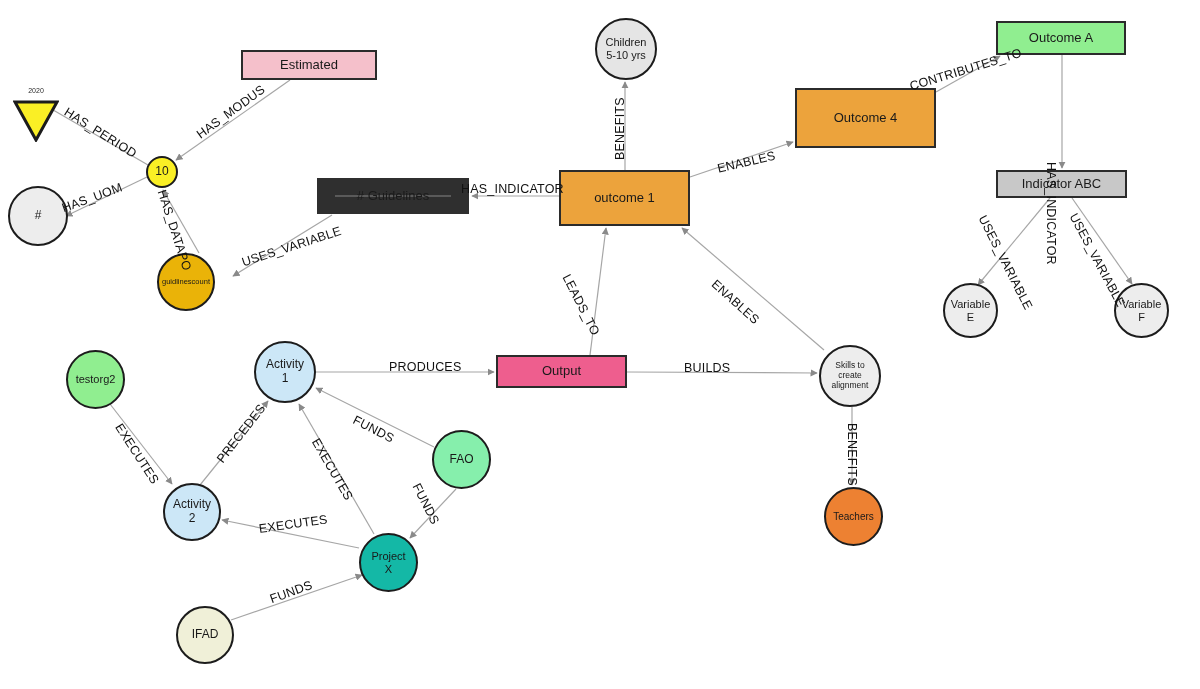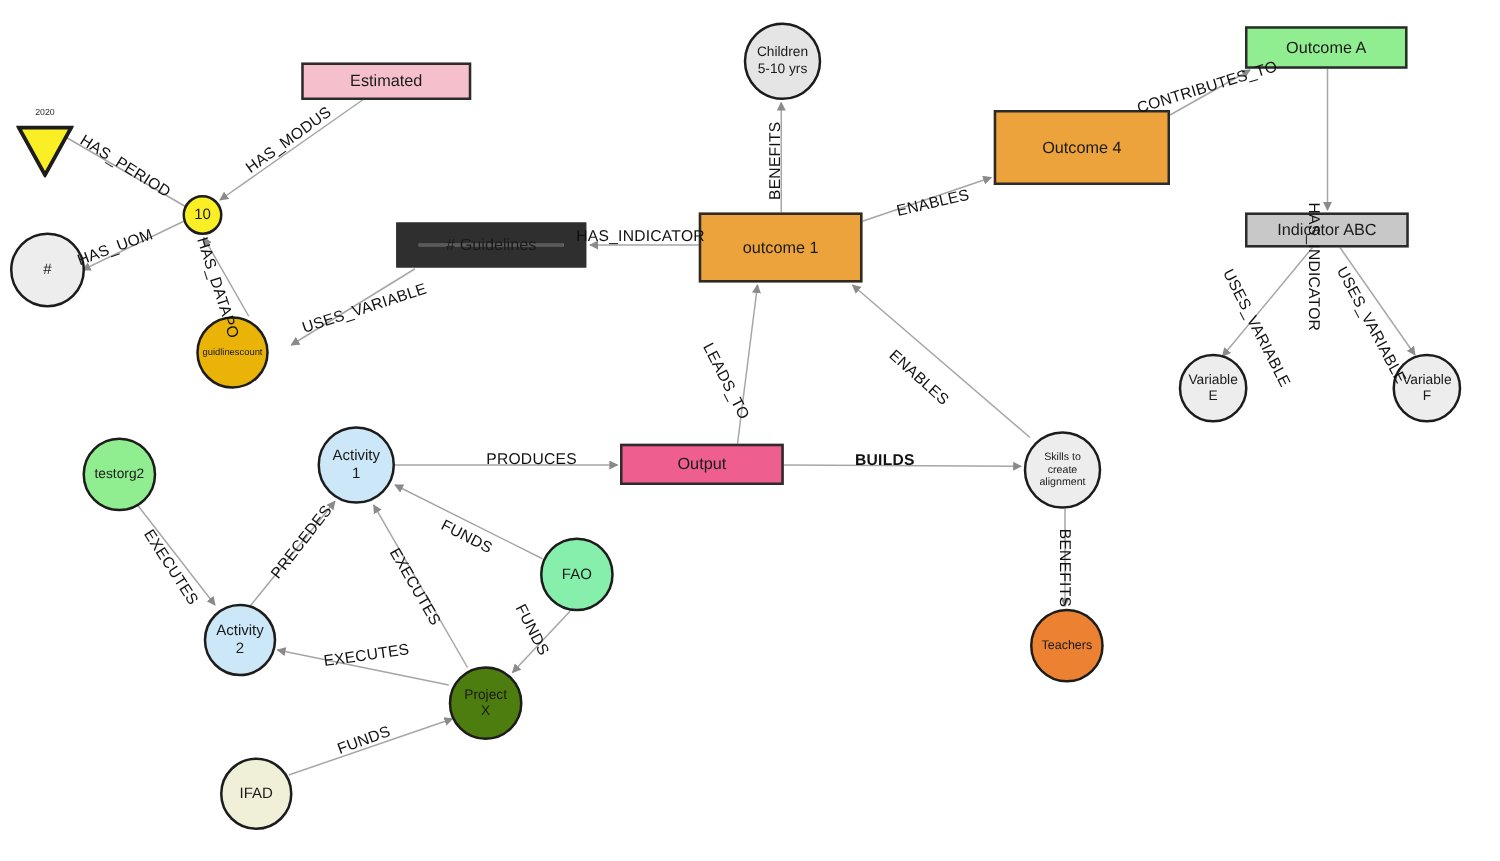--- a/index.html
+++ b/index.html
@@ -242,21 +242,21 @@
   </div>
 
   <div class="node circle" style="left:66px; top:350px; width:59px; height:59px; background:#90EE90; font-size:11px;">
     <span>testorg2</span>
   </div>
 
   <div class="node circle" style="left:432px; top:430px; width:59px; height:59px; background:#86efac;">
     <span>FAO</span>
   </div>
 
-  <div class="node circle" style="left:359px; top:533px; width:59px; height:59px; background:#4d7c0f; font-size:11px;">
+  <div class="node circle" style="left:359px; top:533px; width:59px; height:59px; background:#14b8a6; font-size:11px;">
     <span>Project
 X</span>
   </div>
 
   <div class="node circle" style="left:176px; top:606px; width:58px; height:58px; background:#F0F0D8;">
     <span>IFAD</span>
   </div>
 
   <div class="edge-label" style="left:69px;  top:105px; transform:rotate(32deg);">HAS_PERIOD</div>
   <div class="edge-label" style="left:194px; top:130px; transform:rotate(-36deg);">HAS_MODUS</div>
@@ -265,21 +265,21 @@
   <div class="edge-label" style="left:240px; top:256px; transform:rotate(-18deg);">USES_VARIABLE</div>
   <div class="edge-label" style="left:461px; top:182px;">HAS_INDICATOR</div>
   <div class="edge-label" style="left:613px; top:160px; transform:rotate(-90deg); transform-origin:left top;">BENEFITS</div>
   <div class="edge-label" style="left:716px; top:162px; transform:rotate(-13deg);">ENABLES</div>
   <div class="edge-label" style="left:908px; top:80px;  transform:rotate(-17deg);">CONTRIBUTES_TO</div>
   <div class="edge-label" style="left:1058px; top:162px; transform:rotate(90deg); transform-origin:left top;">HAS_INDICATOR</div>
   <div class="edge-label" style="left:988px; top:213px; transform:rotate(63deg); transform-origin:left top;">USES_VARIABLE</div>
   <div class="edge-label" style="left:1079px; top:211px; transform:rotate(62deg); transform-origin:left top;">USES_VARIABLE</div>
   <div class="edge-label" style="left:572px; top:272px; transform:rotate(63deg); transform-origin:left top;">LEADS_TO</div>
   <div class="edge-label" style="left:718px; top:277px; transform:rotate(42deg); transform-origin:left top;">ENABLES</div>
-  <div class="edge-label" style="left:684px; top:361px;font-weight:bold;">BUILDS</div>
+  <div class="edge-label" style="left:684px; top:361px;">BUILDS</div>
   <div class="edge-label" style="left:859px; top:423px; transform:rotate(90deg); transform-origin:left top;">BENEFITS</div>
   <div class="edge-label" style="left:389px; top:360px;">PRODUCES</div>
   <div class="edge-label" style="left:124px; top:421px; transform:rotate(57deg); transform-origin:left top;">EXECUTES</div>
   <div class="edge-label" style="left:214px; top:457px; transform:rotate(-52deg); transform-origin:left top;">PRECEDES</div>
   <div class="edge-label" style="left:357px; top:413px; transform:rotate(27deg); transform-origin:left top;">FUNDS</div>
   <div class="edge-label" style="left:321px; top:436px; transform:rotate(60deg); transform-origin:left top;">EXECUTES</div>
   <div class="edge-label" style="left:422px; top:481px; transform:rotate(63deg); transform-origin:left top;">FUNDS</div>
   <div class="edge-label" style="left:258px; top:522px; transform:rotate(-8deg);">EXECUTES</div>
   <div class="edge-label" style="left:268px; top:593px; transform:rotate(-20deg);">FUNDS</div>
 

